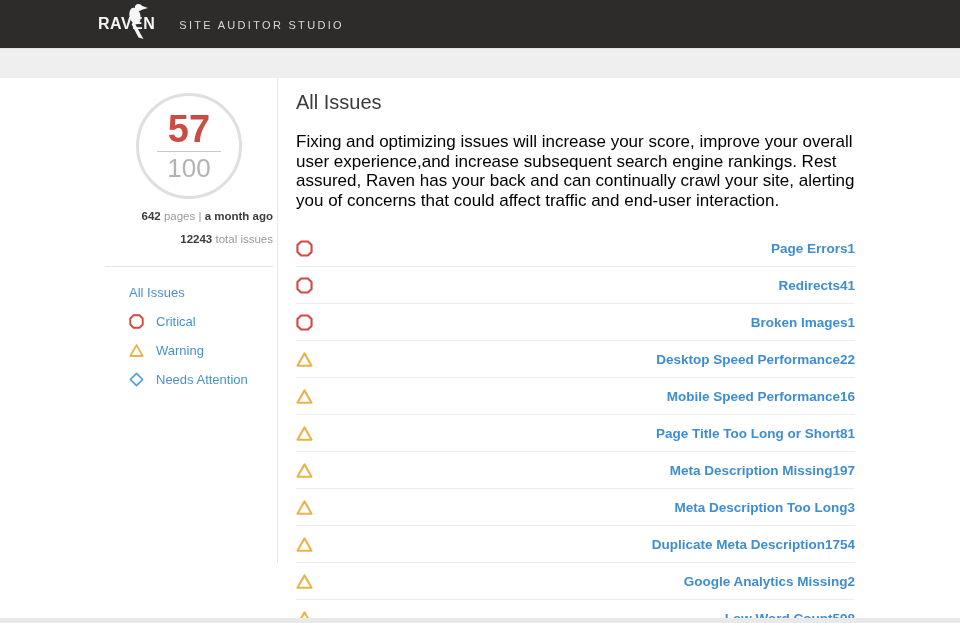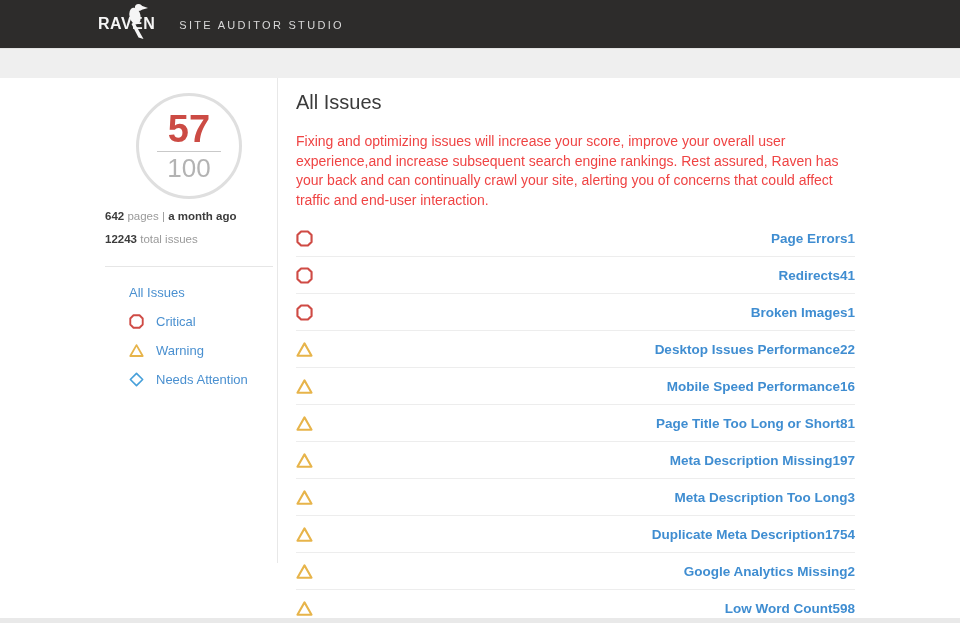--- a/index.html
+++ b/index.html
@@ -95,21 +95,21 @@
     height: 1px;
     background: #c9c9c9;
     margin: 3px 0 2px;
   }
   .score-max {
     color: #b3b3b3;
     font-size: 26px;
     line-height: 28px;
   }
   .crawl-meta {
-    text-align: left;
+    text-align: right;
     font-size: 11.5px;
     margin-top: 11px;
     color: #9a9a9a;
     line-height: 13px;
   }
   .crawl-meta + .crawl-meta { margin-top: 10px; }
   .crawl-meta b { color: #3c3c3c; }
   .sidebar-divider {
     border: none;
     border-top: 1px solid #e6e6e6;
@@ -142,25 +142,25 @@
     min-width: 0;
   }
   .page-title {
     font-size: 20px;
     font-weight: 400;
     color: #3b3b3b;
     line-height: 22px;
     margin-bottom: 19px;
   }
   .page-description {
-    font-size: 14px;
-    color: #ef4444;
+    font-size: 17px;
+    color: #000000;
     line-height: 19.5px;
     max-width: 566px;
-    margin-bottom: 10px;
+    margin-bottom: 20px;
   }
   .issue-list { }
   .issue-row {
     display: flex;
     align-items: center;
     height: 37px;
     border-bottom: 1px solid #ededed;
     cursor: pointer;
   }
   .issue-icon {
@@ -288,21 +288,21 @@
           </span>
     <span class="issue-label">Broken Images</span>
     <span class="issue-count">1</span>
   </div>
         <div class="issue-row">
     <span class="issue-icon" style="color: rgb(231, 180, 74);">
             <svg viewBox="0 0 20 20">
               <polygon points="10,2.8 18.3,17.3 1.7,17.3" fill="none" stroke="currentColor" stroke-width="2.4" stroke-linejoin="round"></polygon>
             </svg>
           </span>
-    <span class="issue-label">Desktop Issues Performance</span>
+    <span class="issue-label">Desktop Speed Performance</span>
     <span class="issue-count">22</span>
   </div>
         <div class="issue-row">
     <span class="issue-icon" style="color: rgb(231, 180, 74);">
             <svg viewBox="0 0 20 20">
               <polygon points="10,2.8 18.3,17.3 1.7,17.3" fill="none" stroke="currentColor" stroke-width="2.4" stroke-linejoin="round"></polygon>
             </svg>
           </span>
     <span class="issue-label">Mobile Speed Performance</span>
     <span class="issue-count">16</span>

